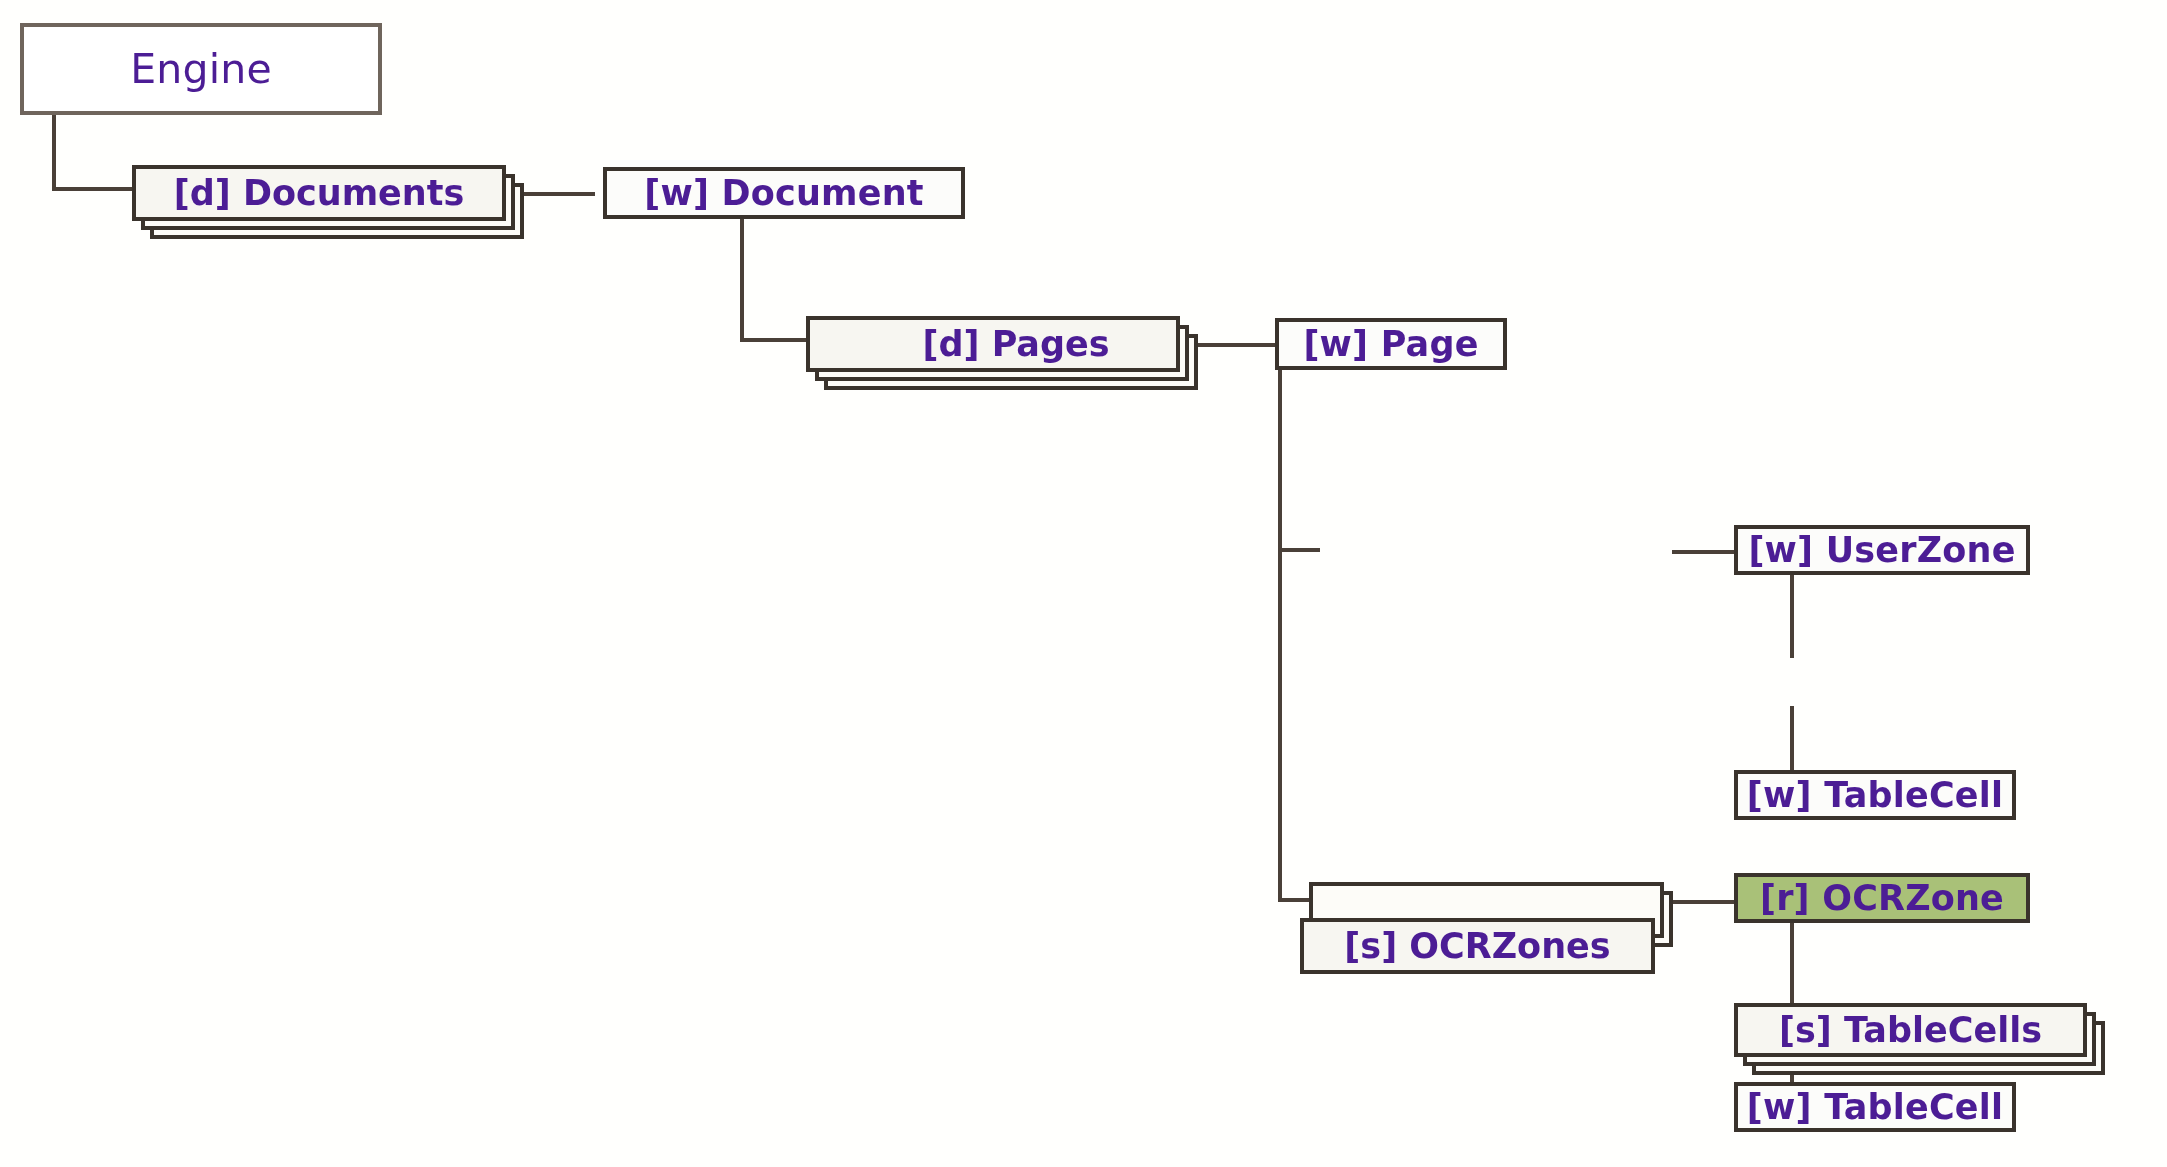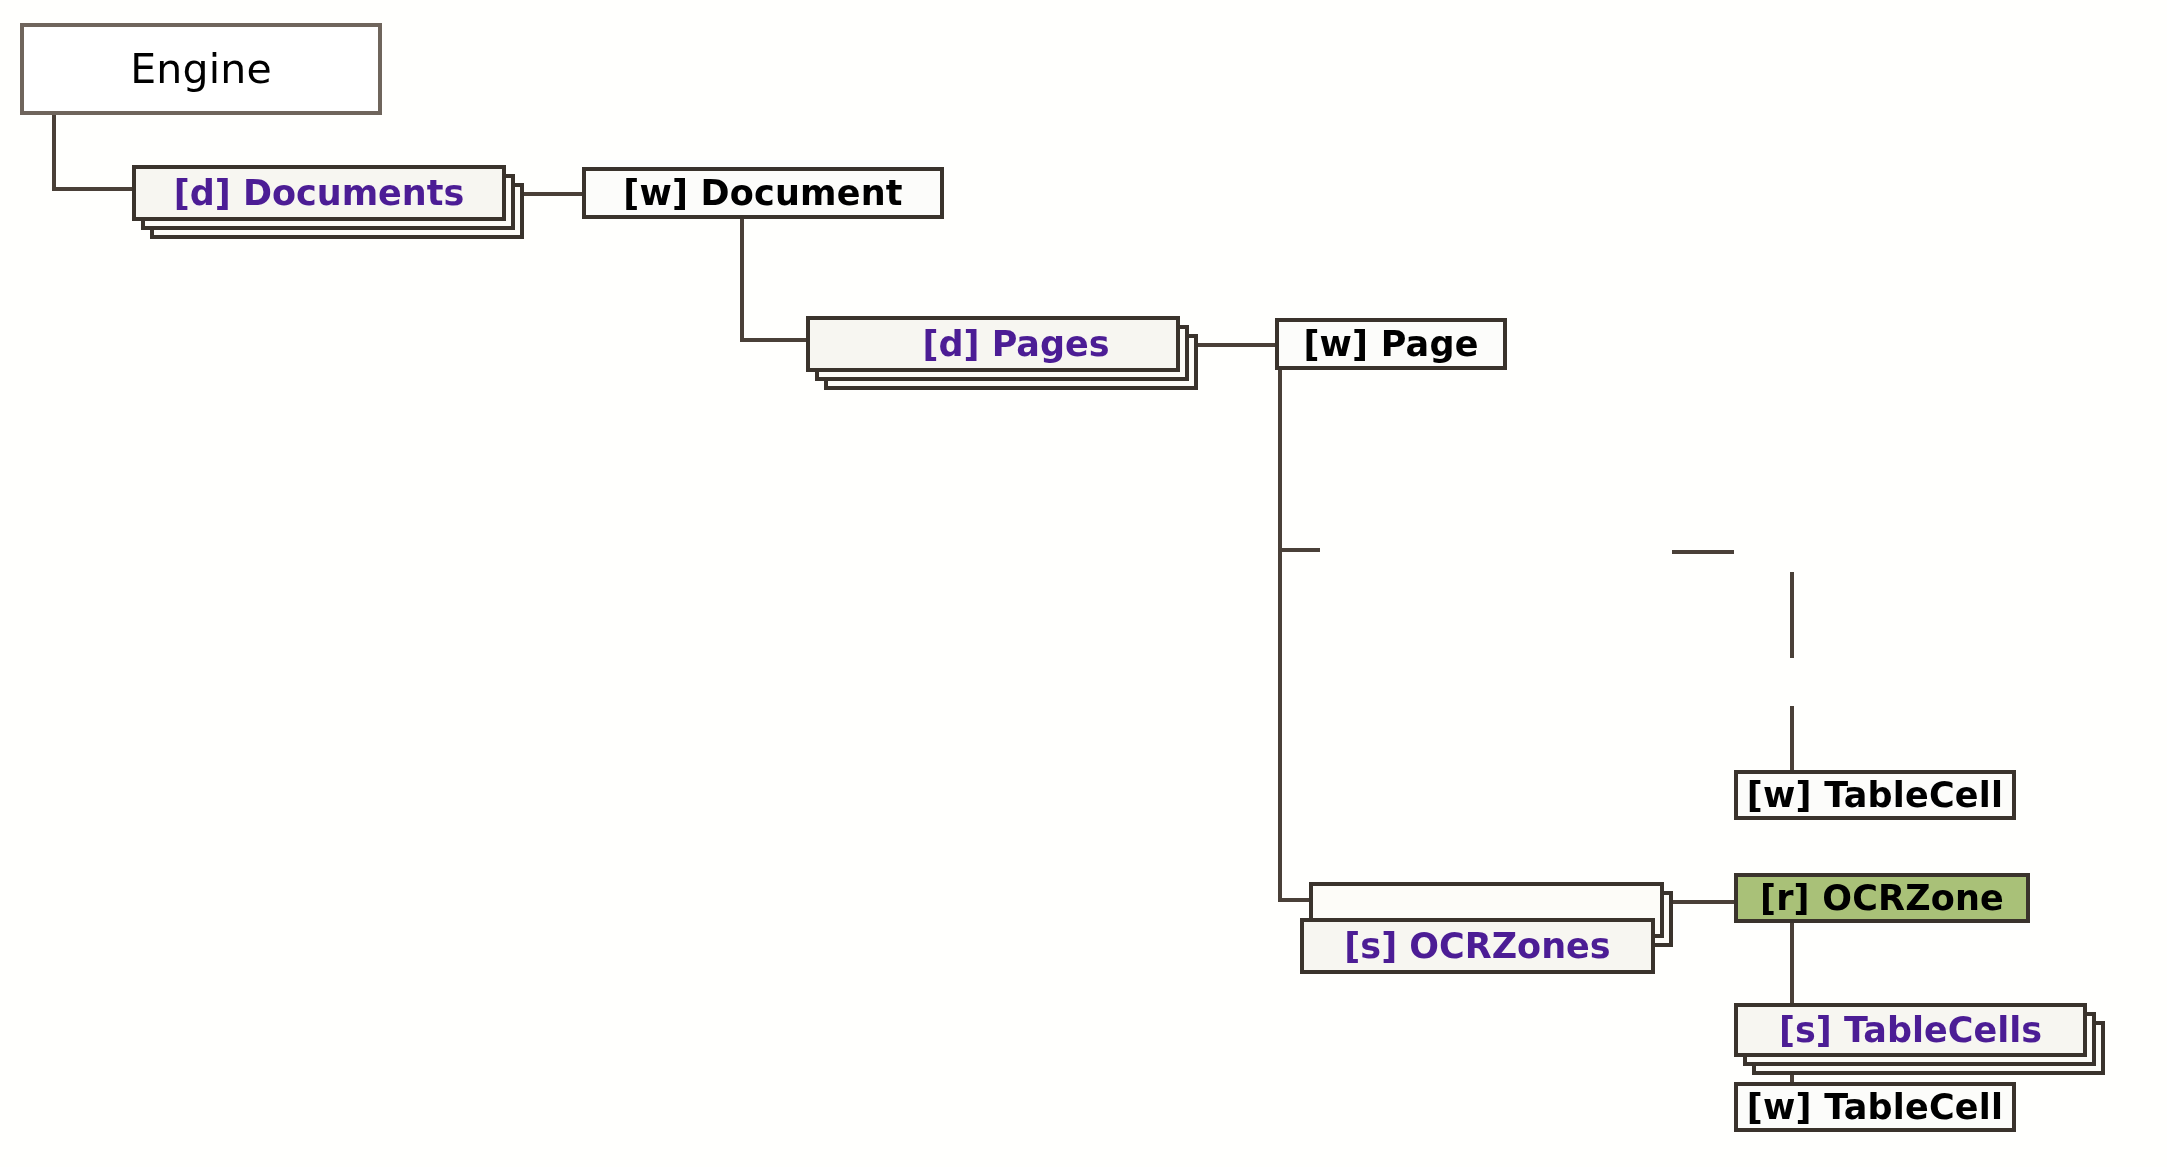--- a/index.html
+++ b/index.html
@@ -17,21 +17,21 @@
   .line.h{height:4px;}
   .line.v{width:4px;}
 
   
   .node{
     position:absolute;
     box-sizing:border-box;
     background:#fdfdfb;
     border:4px solid #3a332c;
     display:flex;align-items:center;justify-content:center;
-    color:#000000;
+    color:#4c1d95;
     letter-spacing:.2px;
     white-space:nowrap;
     z-index:5;
   }
   .node .lbl{display:block;line-height:1;}
 
   
   .node.root{
     border:4px solid #6f655c;
     font-weight:400;
@@ -110,37 +110,40 @@
   </div>
 
   <div class="stack" style="left:132px; top:165px; width:374px; height:56px;">
     <div class="layer back2" style="left:18px; top:18px; width:374px; height:56px;"></div>
     <div class="layer back1" style="left:9px;  top:9px;  width:374px; height:56px;"></div>
     <div class="face" style="width:374px; height:56px;">
       <span class="lbl">[d] Documents</span>
     </div>
   </div>
 
-  <div class="node item plain" style="left:582px; top:167px; width:362px; height:52px;">
+  <div class="node item plain" style="left:603px; top:167px; width:362px; height:52px;">
     <span class="lbl">[w] Document</span>
   </div>
 
   <div class="stack" style="left:806px; top:316px; width:374px; height:56px;">
     <div class="layer back2" style="left:18px; top:18px; width:374px; height:56px;"></div>
     <div class="layer back1" style="left:9px;  top:9px;  width:374px; height:56px;"></div>
     <div class="face" style="width:374px; height:56px;padding-left:46px;">
       <span class="lbl">[d] Pages</span>
     </div>
   </div>
 
   <div class="node item plain" style="left:1275px; top:318px; width:232px; height:52px;">
     <span class="lbl">[w] Page</span>
   </div>
 
 
+  <div class="node item plain" style="left:1734px; top:525px; width:296px; height:50px;">
+    <span class="lbl">[w] UserZone</span>
+  </div>
 
 
   <div class="node item plain" style="left:1734px; top:770px; width:282px; height:50px;">
     <span class="lbl">[w] TableCell</span>
   </div>
 
   <div class="stack" style="left:1300px; top:873px; width:355px; height:56px;">
     <div class="layer back2" style="left:18px; top:18px; width:355px; height:56px;"></div>
     <div class="layer back1" style="left:9px;  top:9px;  width:355px; height:56px;"></div>
     <div class="face" style="width:355px; height:56px;margin-top:45px;">

